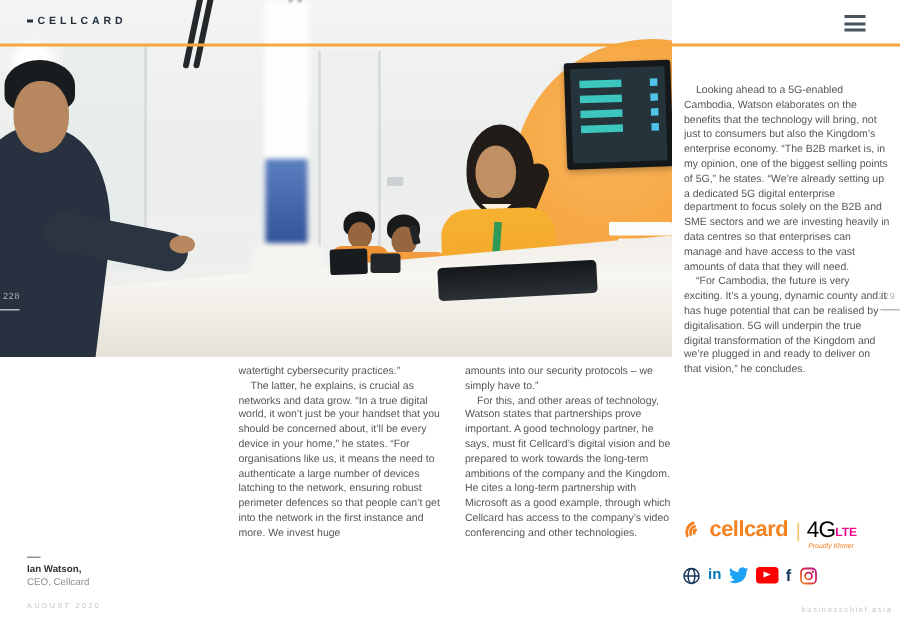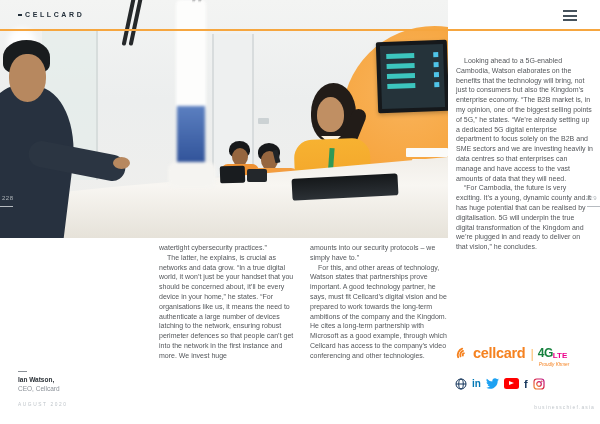--- a/index.html
+++ b/index.html
@@ -109,21 +109,21 @@
   .col p.ind{text-indent:8px;}
   .col1{left:159px;top:243px;width:143px;}
   .col2{left:310px;top:243px;width:141px;}
   .col3{left:456px;top:56px;width:137px;}
 
   
   .logo{position:absolute;left:456px;top:338px;height:30px;display:flex;align-items:center;}
   .logo-word{font-size:14.5px;font-weight:bold;color:#F58220;letter-spacing:-.3px;}
   .logo-div{font-size:13px;color:#FBBE6E;margin:0 4px 0 5px;font-weight:normal;}
   .logo-4g{position:relative;display:flex;align-items:flex-start;}
-  .logo-4g .g4{font-size:12px;font-weight:bold;color:#15803d;letter-spacing:-.5px;}
+  .logo-4g .g4{font-size:15px;font-weight:normal;color:#000000;letter-spacing:-.5px;}
   .logo-4g .lte{font-size:8px;font-weight:bold;color:#EC008C;margin-top:5px;}
   .logo-tag{position:absolute;left:1px;top:16px;width:60px;font-size:4.6px;font-style:italic;
             color:#F58220;white-space:nowrap;}
   .social{position:absolute;left:455px;top:377px;display:flex;align-items:center;gap:5px;}
   .soc{display:flex;align-items:center;justify-content:center;height:13px;cursor:pointer;}
   .soc-in{font-size:10px;font-weight:bold;color:#0077b5;}
   .soc-f{font-size:11px;font-weight:bold;color:#16365c;}
   .yt{width:15px;height:10.5px;background:#FF0000;border-radius:2.5px;position:relative;}
   .yt::after{content:"";position:absolute;left:5.5px;top:2.8px;border-left:5px solid #fff;
              border-top:2.5px solid transparent;border-bottom:2.5px solid transparent;}

